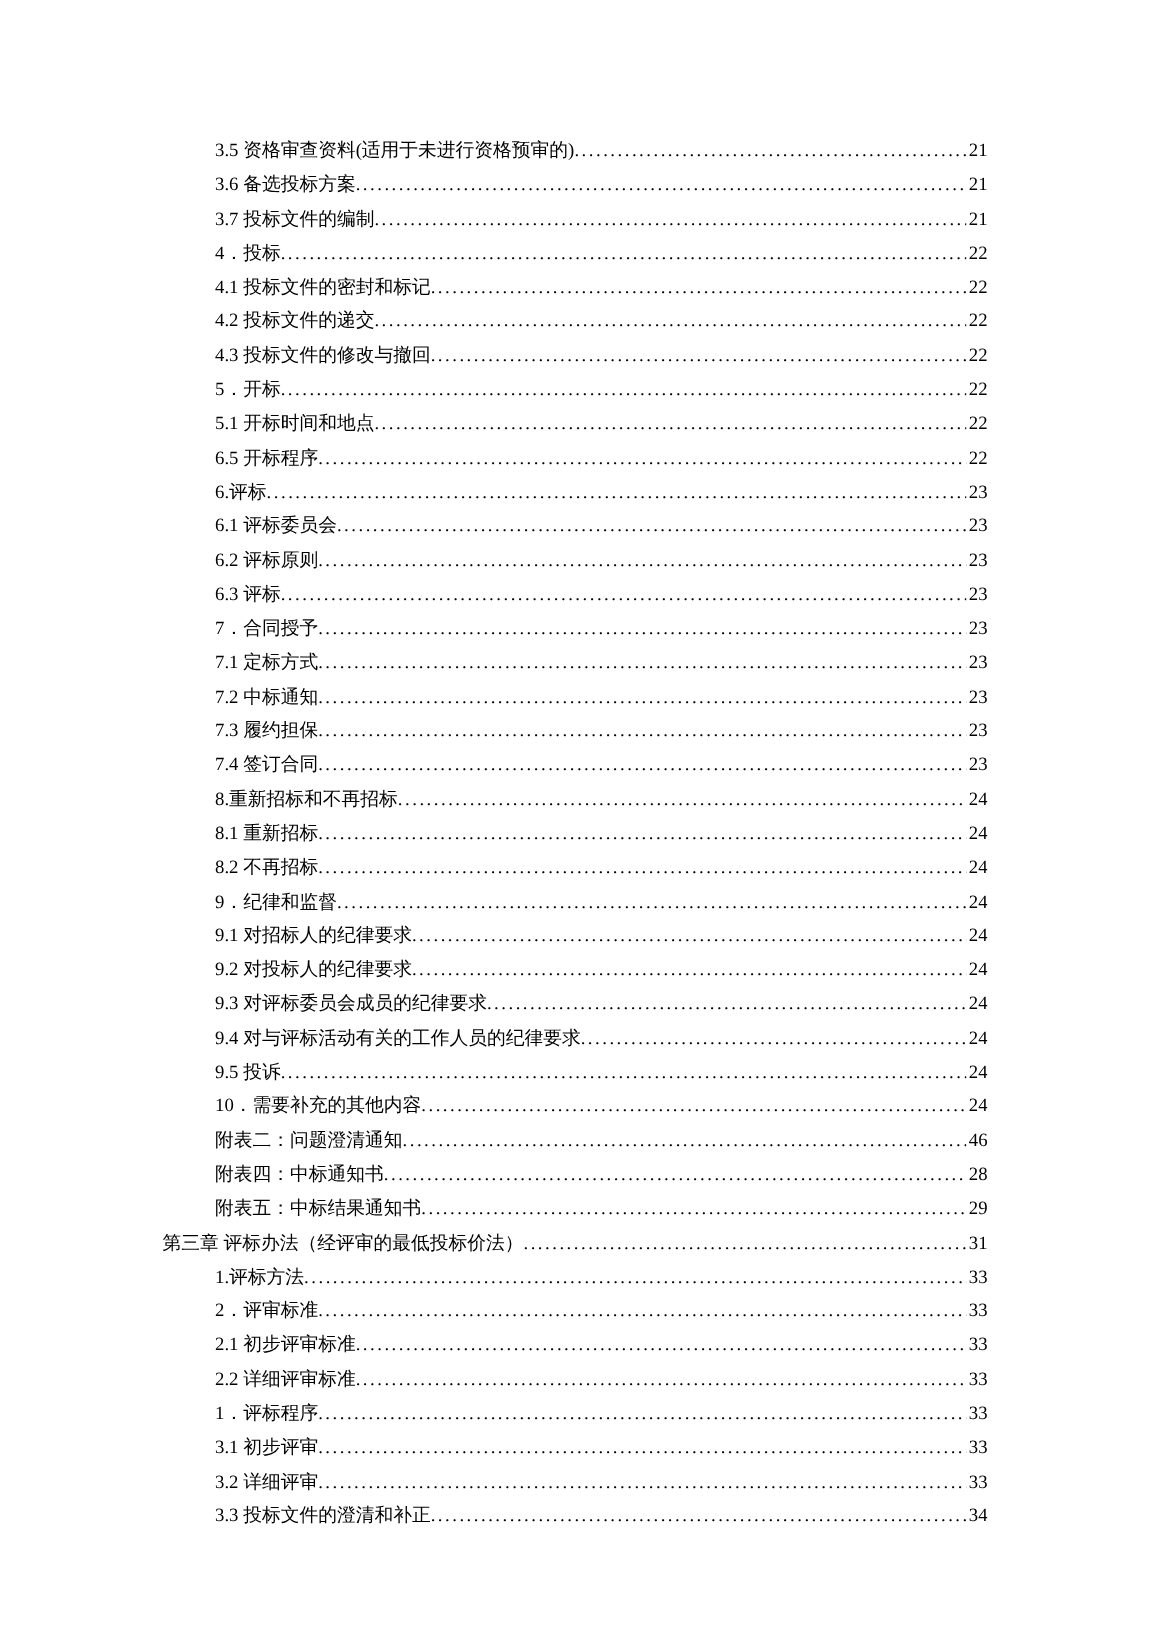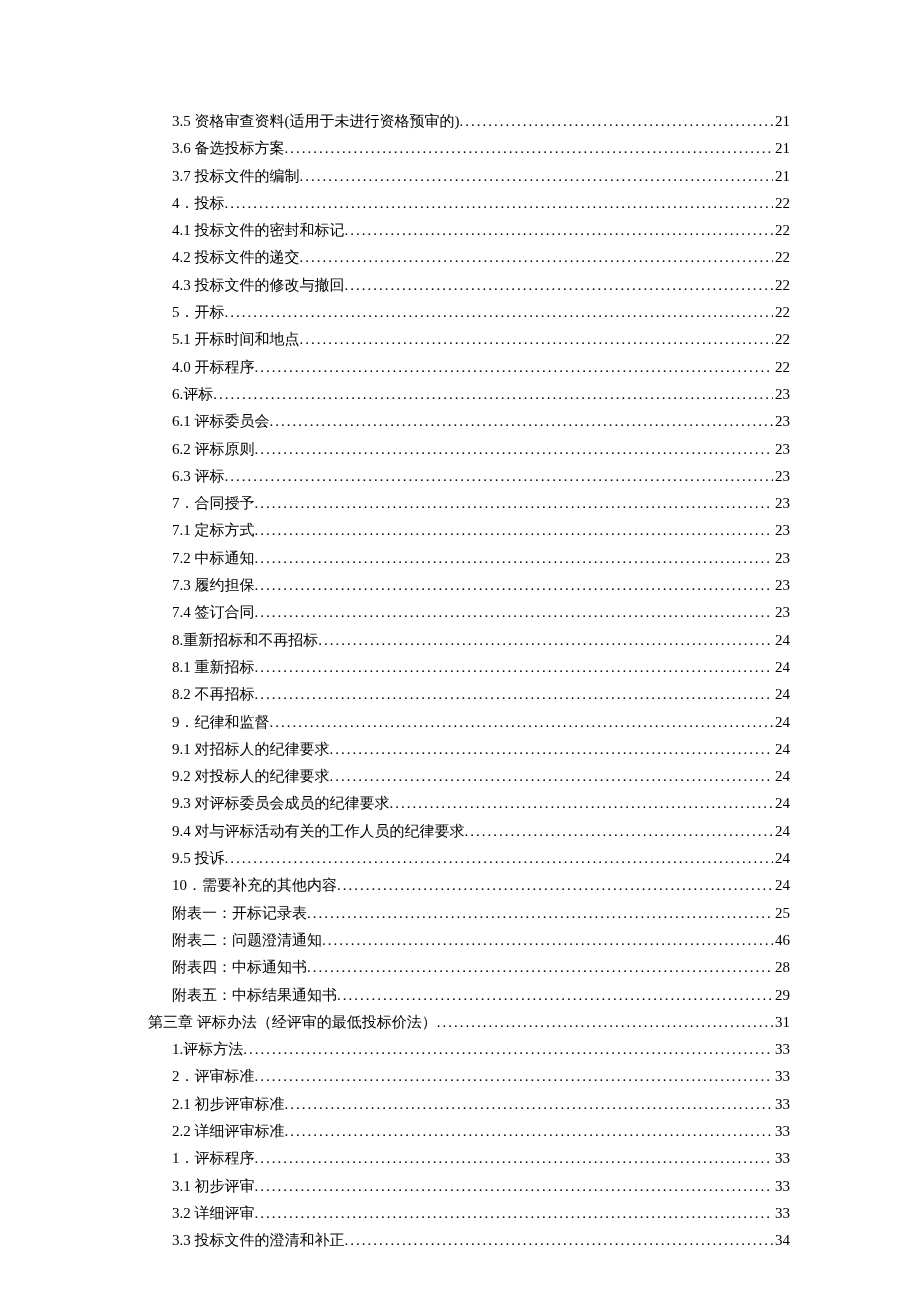--- a/index.html
+++ b/index.html
@@ -24,21 +24,20 @@
       align-items: flex-start;
       line-height: 1.82;
       white-space: nowrap;
       overflow: hidden;
     }
     .toc-line.level-2 {
       padding-left: 42px;
     }
     .toc-line.level-1 {
       padding-left: 0;
-      margin-left: 18px;
     }
     .toc-title {
       flex: 0 0 auto;
     }
     .toc-dots {
       flex: 1 1 auto;
       overflow: hidden;
       letter-spacing: 2px;
       color: #000;
     }
@@ -94,21 +93,21 @@
       <span class="toc-title">5．开标</span>
       <span class="toc-dots"></span>
       <span class="toc-page">22</span>
     </div>
     <div class="toc-line level-2">
       <span class="toc-title">5.1 开标时间和地点</span>
       <span class="toc-dots"></span>
       <span class="toc-page">22</span>
     </div>
     <div class="toc-line level-2">
-      <span class="toc-title">4.0 开标程序</span>
+      <span class="toc-title">6.5 开标程序</span>
       <span class="toc-dots"></span>
       <span class="toc-page">22</span>
     </div>
     <div class="toc-line level-2">
       <span class="toc-title">6.评标</span>
       <span class="toc-dots"></span>
       <span class="toc-page">23</span>
     </div>
     <div class="toc-line level-2">
       <span class="toc-title">6.1 评标委员会</span>
@@ -192,25 +191,20 @@
     </div>
     <div class="toc-line level-2">
       <span class="toc-title">9.5 投诉</span>
       <span class="toc-dots"></span>
       <span class="toc-page">24</span>
     </div>
     <div class="toc-line level-2">
       <span class="toc-title">10．需要补充的其他内容</span>
       <span class="toc-dots"></span>
       <span class="toc-page">24</span>
-    </div>
-    <div class="toc-line level-2">
-      <span class="toc-title">附表一：开标记录表</span>
-      <span class="toc-dots"></span>
-      <span class="toc-page">25</span>
     </div>
     <div class="toc-line level-2">
       <span class="toc-title">附表二：问题澄清通知</span>
       <span class="toc-dots"></span>
       <span class="toc-page">46</span>
     </div>
     <div class="toc-line level-2">
       <span class="toc-title">附表四：中标通知书</span>
       <span class="toc-dots"></span>
       <span class="toc-page">28</span>

